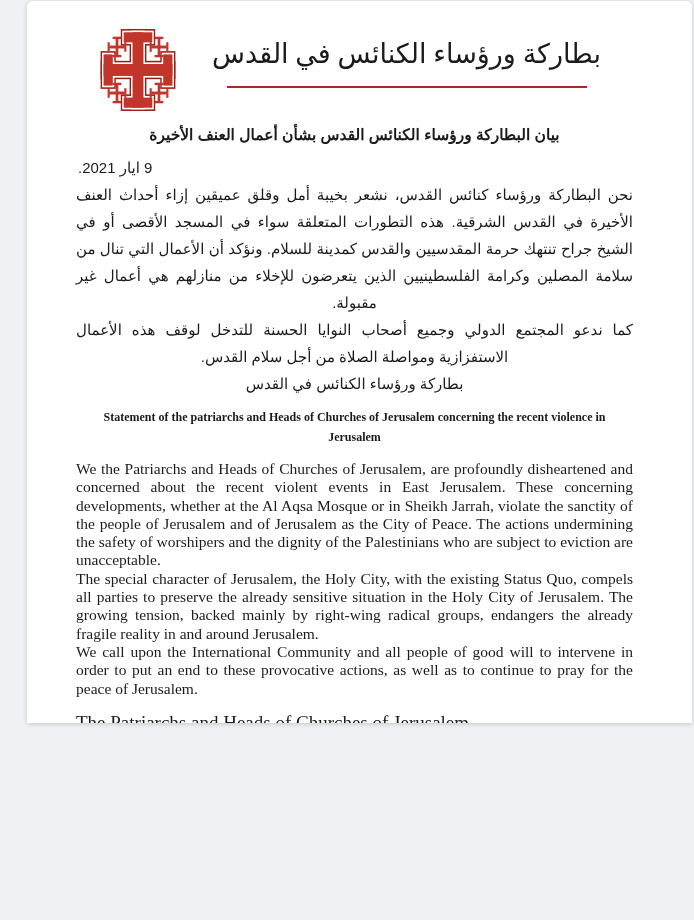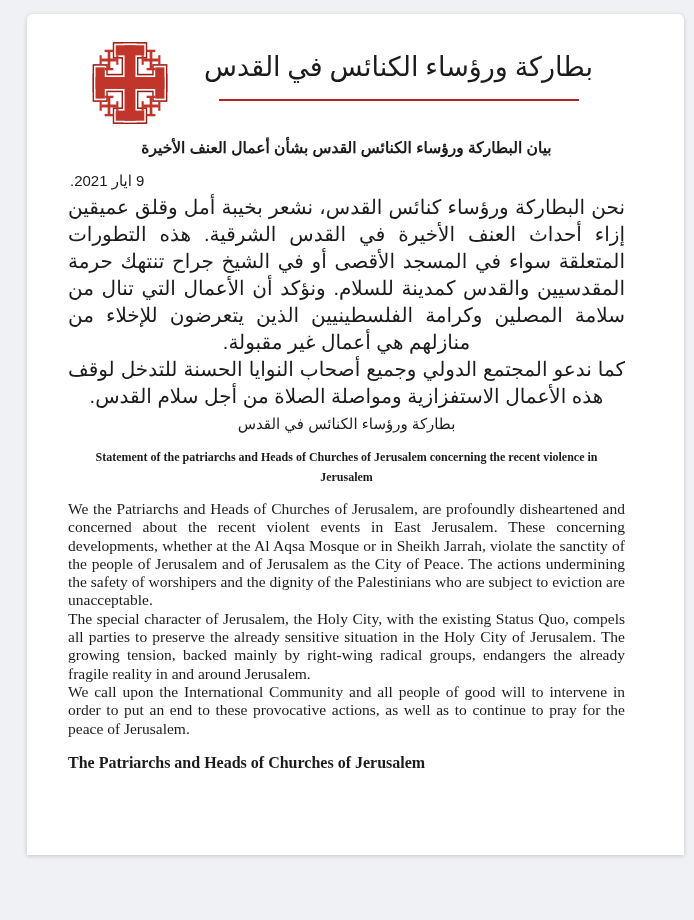--- a/index.html
+++ b/index.html
@@ -10,26 +10,27 @@
   }
   html,body{margin:0;padding:0;}
   body{
     width:694px;height:920px;
     background:#eff1f4;
     position:relative;overflow:hidden;
     font-family:"Liberation Serif","DejaVu Serif",serif;
     color:var(--ink);
   }
   .page{
-    position:absolute;left:27px;top:14px;
-    width:657px;height:841px;
+    position:absolute;left:27px;top:1px;
+    width:657px;height:722px;
     background:#ffffff;
     border-radius:6px 6px 0 0;
     box-shadow:0 1px 4px rgba(40,50,60,.22);
     overflow:hidden;
+    padding-left:8px;
   }
   .content{padding:0 59px 0 41px;}
 
   
   .header{display:flex;align-items:flex-start;margin-top:23px;}
   .logo{width:84px;height:92px;margin-left:20px;flex:0 0 auto;}
   .title-wrap{flex:1;text-align:center;padding-top:10px;}
   .org-title{
     font-size:27px;line-height:40px;
     direction:rtl;
@@ -40,38 +41,38 @@
   
   .ar{direction:rtl;font-family:Liberation Sans, sans-serif;}
   .ar-subtitle{
     margin-top:8px;text-align:center;font-weight:bold;
     font-size:15.5px;line-height:22px;
   }
   .ar-date{margin-top:8px;text-align:left;padding-left:2px;margin-right:115px;
     font-size:15px;line-height:27px;}
   .ar-para{
     margin:0;text-align:justify;text-align-last:center;
-    font-size:20px;line-height:27px;
+    font-size:15px;line-height:27px;
   }
   .ar-signature{text-align:center;font-size:15px;line-height:27px;}
 
   
   .en-heading{
     margin:10px 0 0 0;text-align:center;font-weight:bold;
     font-size:12px;line-height:20px;
   }
   .en-date{font-size:15.5px;line-height:19px;margin-top:2px;}
   .en-para{
     margin:0;text-align:justify;
     font-size:15.5px;line-height:18.3px;
   }
   .en-para-group{margin-top:13px;}
   .en-signature{
-    margin-top:15px;font-weight:bold;
-    font-size:16px;line-height:19px;
+    margin-top:15px;font-weight:normal;
+    font-size:19px;line-height:19px;
   }
   svg .red{fill:var(--cross-red);}
   svg .dark{fill:var(--cross-dark);}
   svg .white{fill:#ffffff;}
 </style>
 </head>
 <body>
 
 <div class="page">
   <div class="content">

